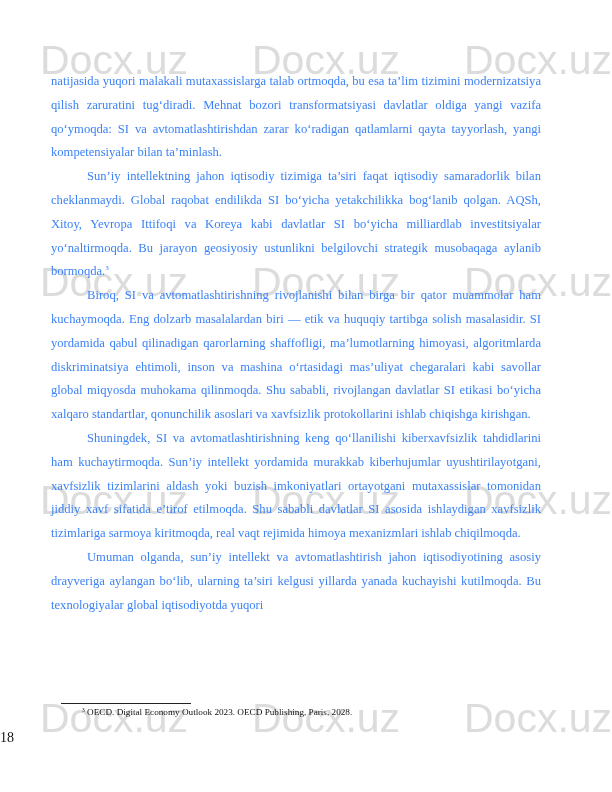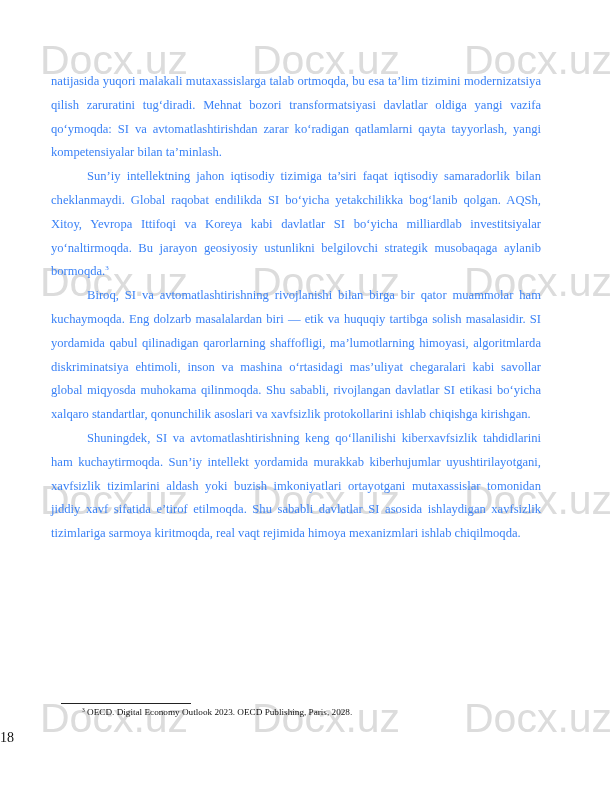--- a/index.html
+++ b/index.html
@@ -97,20 +97,23 @@
     </p>
     <p class="indent">
       <span>Sun’iy intellektning jahon iqtisodiy tizimiga ta’siri faqat iqtisodiy samaradorlik bilan cheklanmaydi. Global raqobat endilikda SI bo‘yicha yetakchilikka bog‘lanib qolgan. AQSh, Xitoy, Yevropa Ittifoqi va Koreya kabi davlatlar SI bo‘yicha milliardlab investitsiyalar yo‘naltirmoqda. Bu jarayon geosiyosiy ustunlikni belgilovchi strategik musobaqaga aylanib bormoqda.</span><sup class="fn-ref">3</sup>
     </p>
     <p class="indent">
       <span>Biroq, SI va avtomatlashtirishning rivojlanishi bilan birga bir qator muammolar ham kuchaymoqda. Eng dolzarb masalalardan biri — etik va huquqiy tartibga solish masalasidir. SI yordamida qabul qilinadigan qarorlarning shaffofligi, ma’lumotlarning himoyasi, algoritmlarda diskriminatsiya ehtimoli, inson va mashina o‘rtasidagi mas’uliyat chegaralari kabi savollar global miqyosda muhokama qilinmoqda. Shu sababli, rivojlangan davlatlar SI etikasi bo‘yicha xalqaro standartlar, qonunchilik asoslari va xavfsizlik protokollarini ishlab chiqishga kirishgan.</span>
     </p>
     <p class="indent">
       <span>Shuningdek, SI va avtomatlashtirishning keng qo‘llanilishi kiberxavfsizlik tahdidlarini ham kuchaytirmoqda. Sun’iy intellekt yordamida murakkab kiberhujumlar uyushtirilayotgani, xavfsizlik tizimlarini aldash yoki buzish imkoniyatlari ortayotgani mutaxassislar tomonidan jiddiy xavf sifatida e’tirof etilmoqda. Shu sababli davlatlar SI asosida ishlaydigan xavfsizlik tizimlariga sarmoya kiritmoqda, real vaqt rejimida himoya mexanizmlari ishlab chiqilmoqda.</span>
     </p>
+    <p class="indent">
+      <span>Umuman olganda, sun’iy intellekt va avtomatlashtirish jahon iqtisodiyotining asosiy drayveriga aylangan bo‘lib, ularning ta’siri kelgusi yillarda yanada kuchayishi kutilmoqda. Bu texnologiyalar global iqtisodiyotda yuqori</span>
+    </p>
   </div>
 
   <div class="fn-rule"></div>
 
   <div class="footnote">
     <sup>3</sup>
     <span>OECD. Digital Economy Outlook 2023. OECD Publishing, Paris, 2028.</span>
   </div>
 
   <div class="page-number">18</div>

